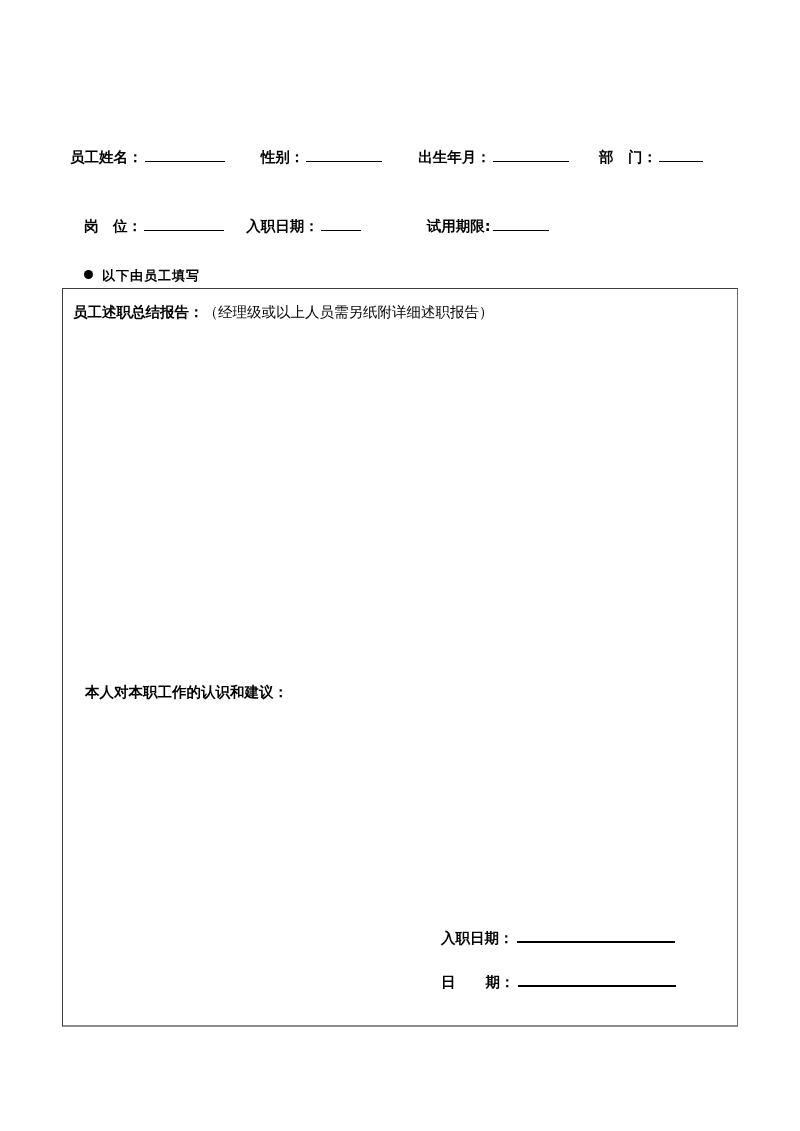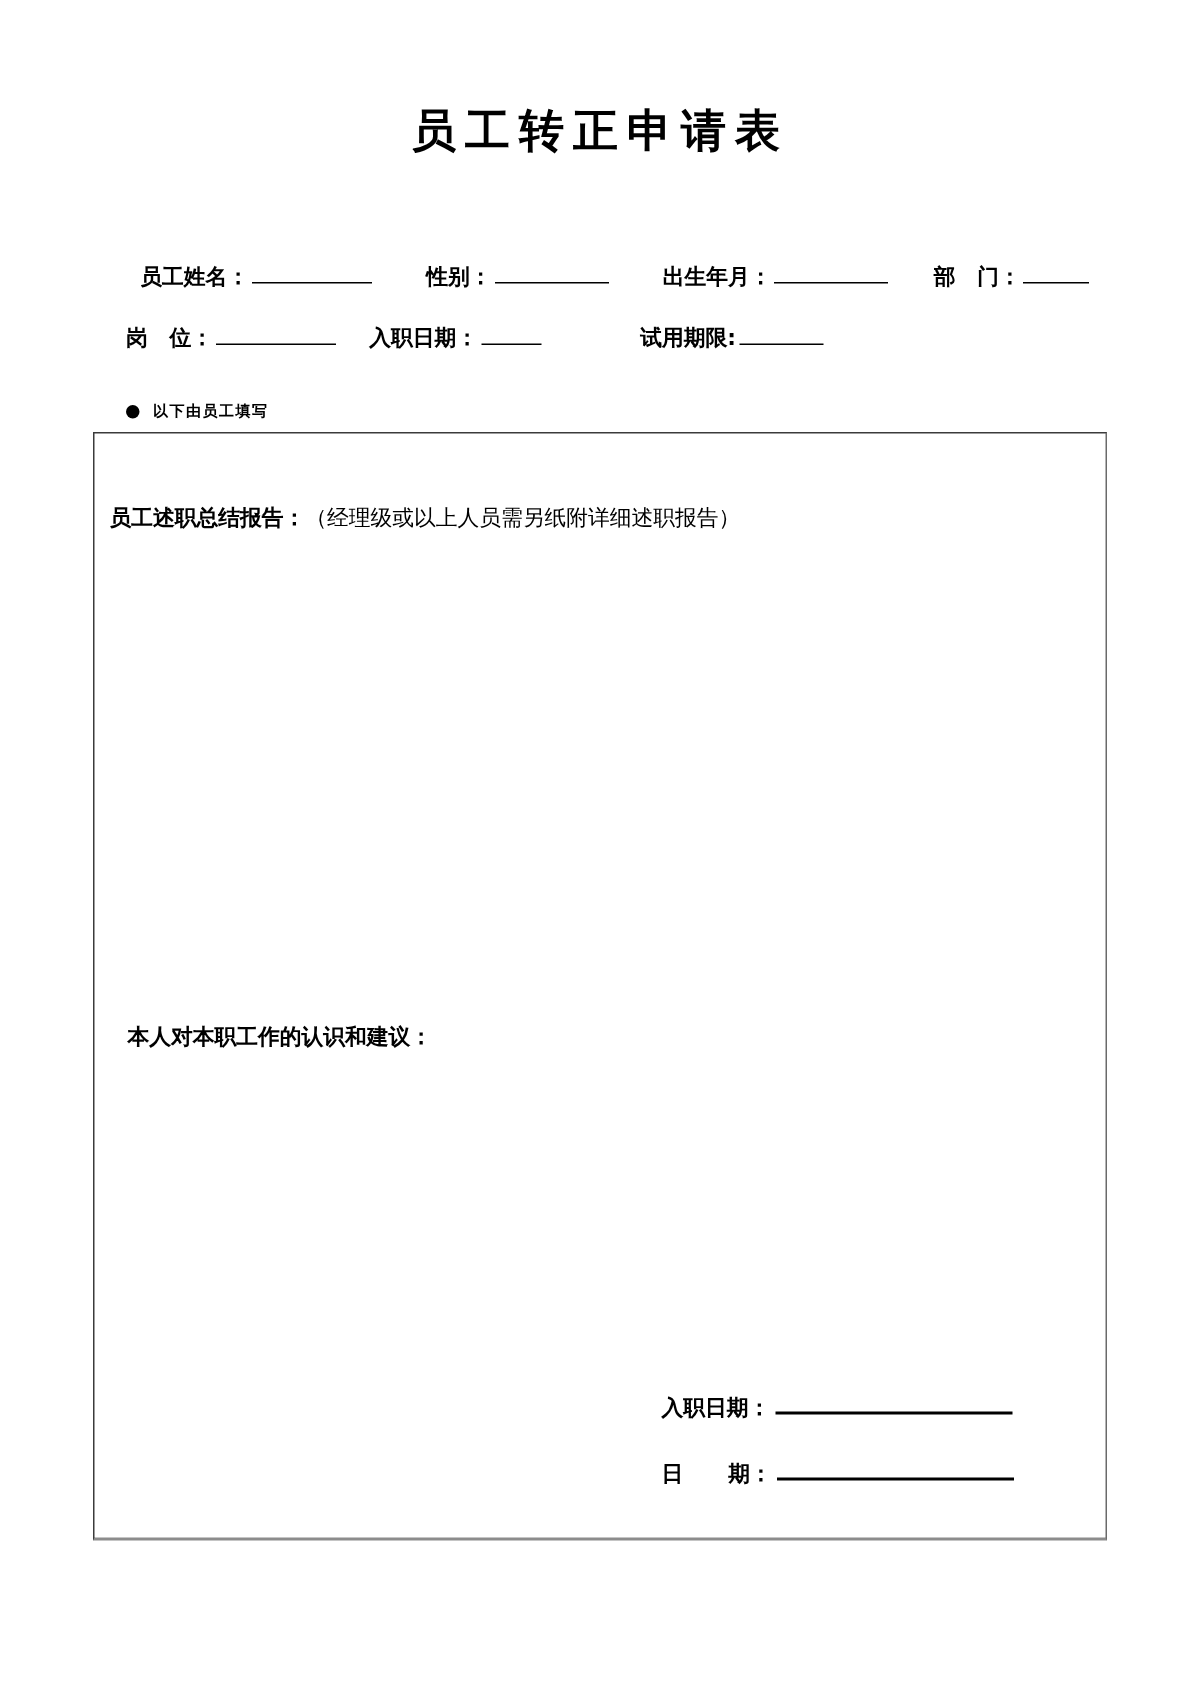--- a/index.html
+++ b/index.html
@@ -42,21 +42,21 @@
   .field-row {
     position: absolute;
     left: 70px;
     width: 680px;
     height: 26px;
     font-size: 14.5px;
     font-weight: bold;
     line-height: 26px;
     white-space: nowrap;
   }
-  .field-row.row1 { top: 172px; text-align: center; }
+  .field-row.row1 { top: 144px; }
   .field-row.row2 { top: 213px; margin-left: 14px; }
 
   .field {
     display: inline-block;
     vertical-align: baseline;
     white-space: nowrap;
   }
   .field-label {
     display: inline-block;
     vertical-align: baseline;
@@ -77,21 +77,21 @@
   .gap-sm { display: inline-block; width: 20px; }
   .gap-md { display: inline-block; width: 26px; }
   .gap-lg { display: inline-block; width: 56px; }
   .gap-xl { display: inline-block; width: 12px; }
 
   
   .bullet-note {
     position: absolute;
     left: 84px;
     top: 264px;
-    font-size: 10px;
+    font-size: 13px;
     font-weight: bold;
     line-height: 22px;
     white-space: nowrap;
   }
   .bullet-dot {
     display: inline-block;
     width: 9px;
     height: 9px;
     border-radius: 50%;
     background: #000;
@@ -124,21 +124,20 @@
   .box-heading {
     position: absolute;
     font-size: 14.5px;
     font-weight: bold;
     line-height: 22px;
     white-space: nowrap;
   }
   .heading-report {
     left: 10px;
     top: 12px;
-    margin-top: 34px;
   }
   .heading-report .paren {
     font-weight: normal;
   }
   .heading-opinion {
     left: 22px;
     top: 392px;
   }
 
   
@@ -171,21 +170,20 @@
     height: 15px;
     border-bottom: 2px solid #000;
     margin-left: 3px;
   }
 </style>
 </head>
 <body>
 
 <div class="page">
 
-  <div class="doc-title">员工转正申请表</div>
 
   <div class="field-row row1">
 
     <span class="field"><span class="field-label">员工姓名：</span><span class="blank w-80"></span></span>
 
     <span class="gap-md"></span>
 
     <span class="field"><span class="field-label">性别：</span><span class="blank w-76"></span></span>
 
     <span class="gap-md"></span>

